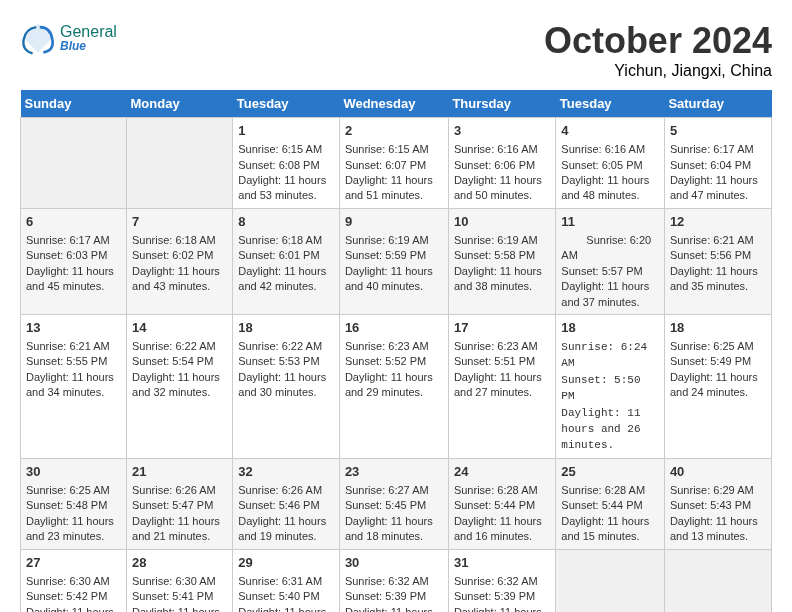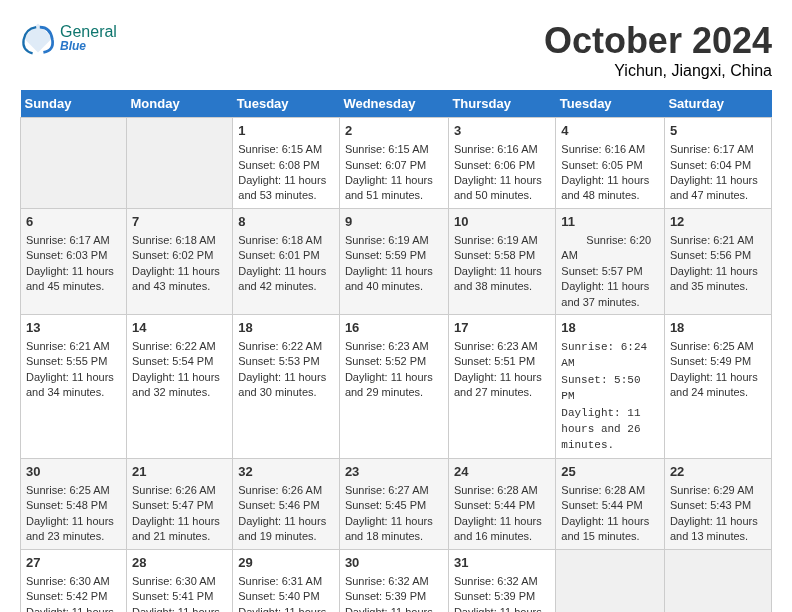--- a/index.html
+++ b/index.html
@@ -190,21 +190,21 @@
 Daylight: 11 hours and 19 minutes.</span></td>
         <td><span class="day-num">23</span><span class="day-info" style="white-space: pre-line;">Sunrise: 6:27 AM
 Sunset: 5:45 PM
 Daylight: 11 hours and 18 minutes.</span></td>
         <td><span class="day-num">24</span><span class="day-info" style="white-space: pre-line;">Sunrise: 6:28 AM
 Sunset: 5:44 PM
 Daylight: 11 hours and 16 minutes.</span></td>
         <td><span class="day-num">25</span><span class="day-info" style="white-space: pre-line;">Sunrise: 6:28 AM
 Sunset: 5:44 PM
 Daylight: 11 hours and 15 minutes.</span></td>
-        <td><span class="day-num">22</span><span class="day-info" style="white-space: pre-line; margin-top: 8px;">Sunrise: 6:29 AM
+        <td><span class="day-num">40</span><span class="day-info" style="white-space: pre-line; margin-top: 8px;">Sunrise: 6:29 AM
 Sunset: 5:43 PM
 Daylight: 11 hours and 13 minutes.</span></td>
       </tr>
       <tr>
         <td><span class="day-num">27</span><span class="day-info" style="white-space: pre-line;">Sunrise: 6:30 AM
 Sunset: 5:42 PM
 Daylight: 11 hours and 12 minutes.</span></td>
         <td><span class="day-num">28</span><span class="day-info" style="white-space: pre-line;">Sunrise: 6:30 AM
 Sunset: 5:41 PM
 Daylight: 11 hours and 10 minutes.</span></td>

